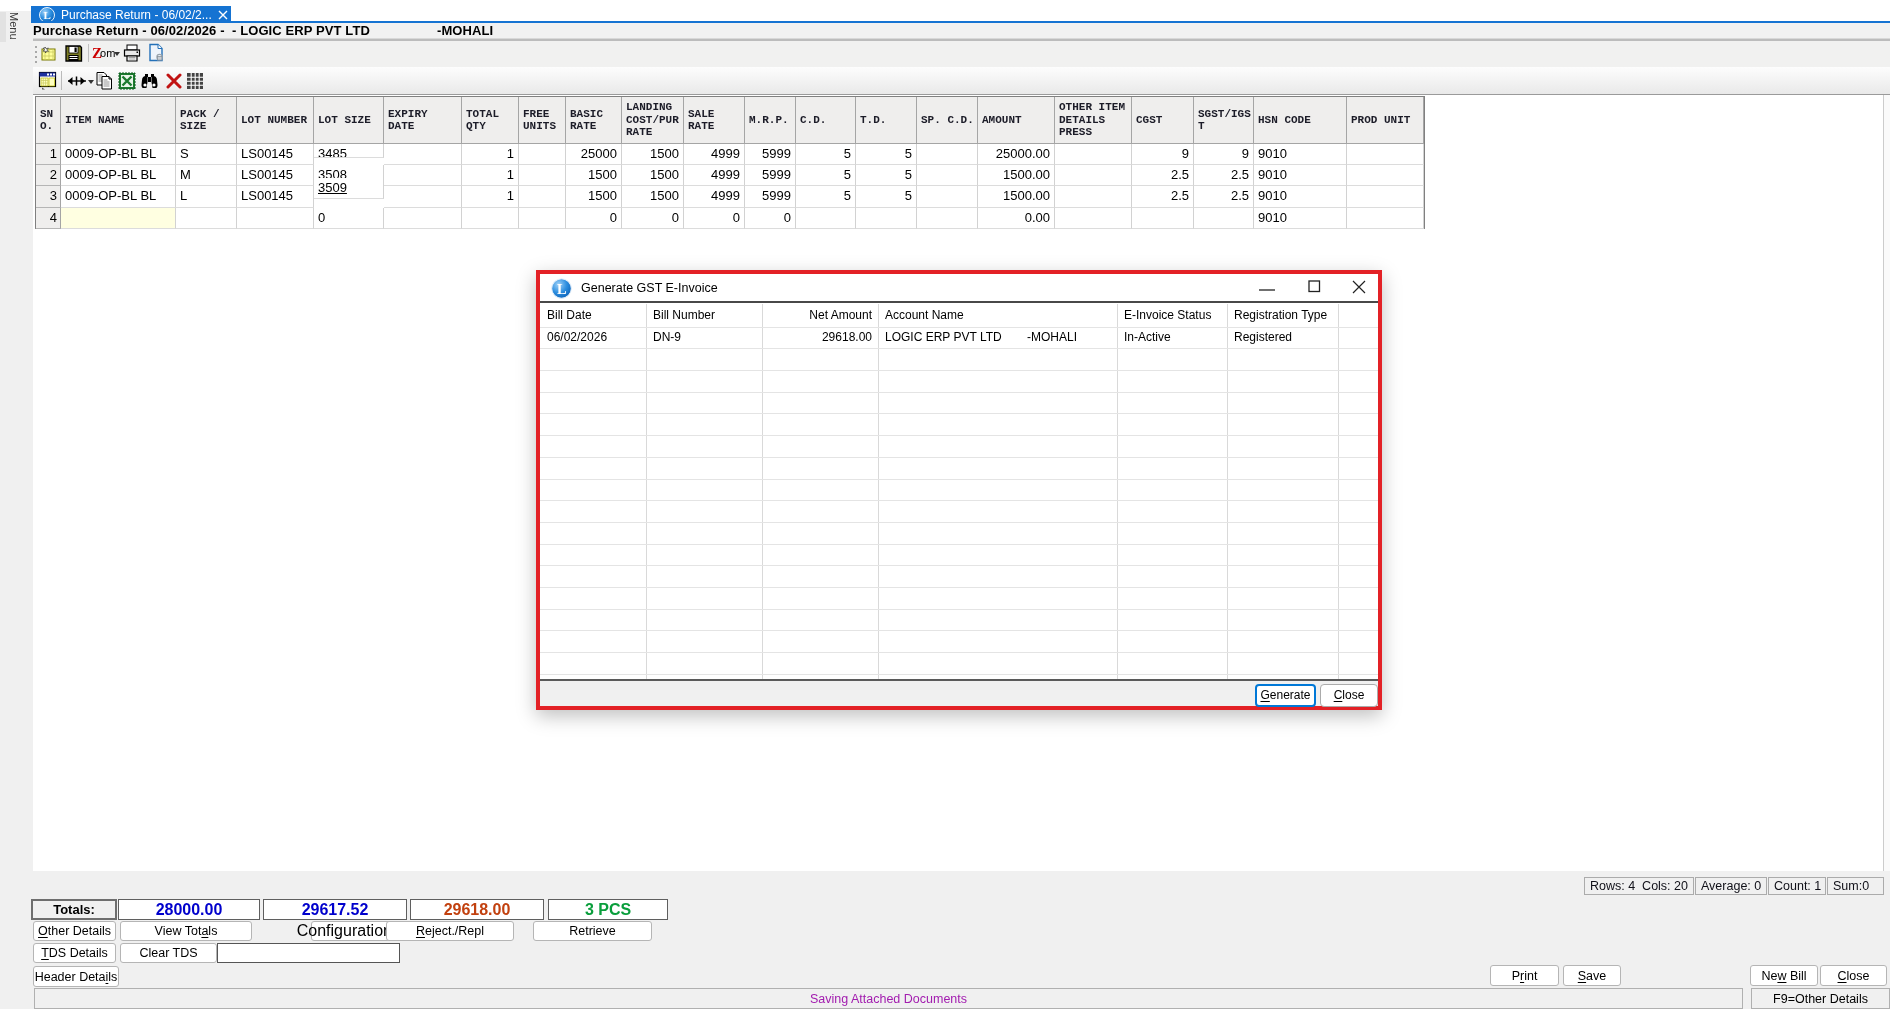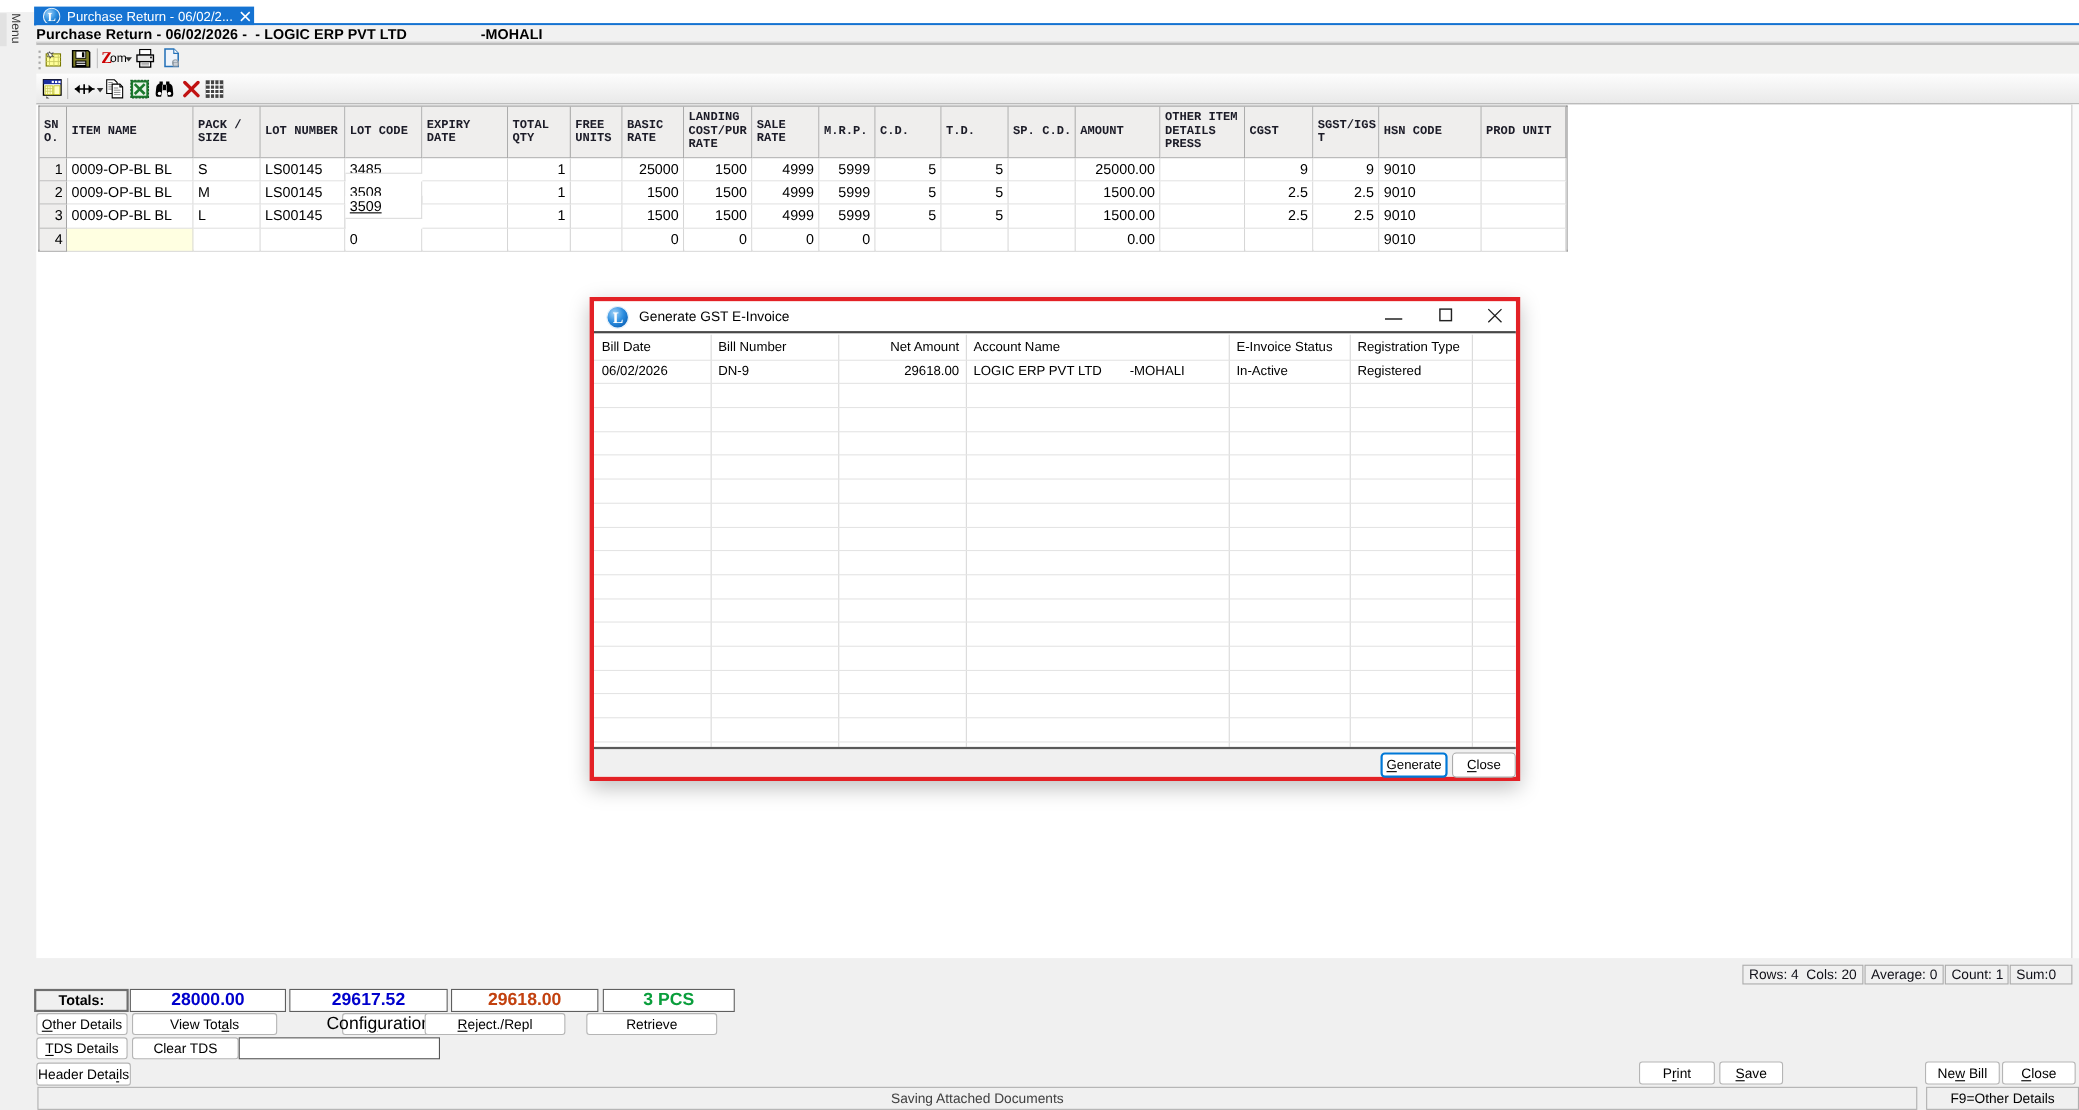--- a/index.html
+++ b/index.html
@@ -150,21 +150,21 @@
 <rect x="1" y="1" width="16" height="16" fill="#444"></rect>
 <path d="M1 5.2 h16 M1 9.2 h16 M1 13.2 h16 M5.2 1 v16 M9.2 1 v16 M13.2 1 v16" stroke="#fff" stroke-width="1.1"></path>
 </svg>
 <div class="abs content"></div>
 <div class="abs vscroll"></div>
 <div class="abs" style="left:35px;top:96px;width:1390px;height:133px;border:1px solid #808080;border-bottom:2px solid #8a8a8a;"></div>
 <div class="hdrcell" style="left:36px;top:97px;width:25px;height:47px">SN<br>O.</div>
 <div class="hdrcell" style="left:61px;top:97px;width:115px;height:47px">ITEM NAME</div>
 <div class="hdrcell" style="left:176px;top:97px;width:61px;height:47px">PACK /<br>SIZE</div>
 <div class="hdrcell" style="left:237px;top:97px;width:77px;height:47px">LOT NUMBER</div>
-<div class="hdrcell" style="left:314px;top:97px;width:70px;height:47px">LOT CODE</div>
+<div class="hdrcell" style="left:314px;top:97px;width:70px;height:47px">LOT SIZE</div>
 <div class="hdrcell" style="left:384px;top:97px;width:78px;height:47px">EXPIRY<br>DATE</div>
 <div class="hdrcell" style="left:462px;top:97px;width:57px;height:47px">TOTAL<br>QTY</div>
 <div class="hdrcell" style="left:519px;top:97px;width:47px;height:47px">FREE<br>UNITS</div>
 <div class="hdrcell" style="left:566px;top:97px;width:56px;height:47px">BASIC<br>RATE</div>
 <div class="hdrcell" style="left:622px;top:97px;width:62px;height:47px">LANDING<br>COST/PUR<br>RATE</div>
 <div class="hdrcell" style="left:684px;top:97px;width:61px;height:47px">SALE<br>RATE</div>
 <div class="hdrcell" style="left:745px;top:97px;width:51px;height:47px">M.R.P.</div>
 <div class="hdrcell" style="left:796px;top:97px;width:60px;height:47px">C.D.</div>
 <div class="hdrcell" style="left:856px;top:97px;width:61px;height:47px">T.D.</div>
 <div class="hdrcell" style="left:917px;top:97px;width:61px;height:47px">SP. C.D.</div>
@@ -297,21 +297,21 @@
   </div>
 <div class="btn" style="left:1563px;top:965px;width:58px;height:21px">
     <span><u>S</u>ave</span>
   </div>
 <div class="btn" style="left:1750px;top:965px;width:68px;height:21px">
     <span>Ne<u>w</u> Bill</span>
   </div>
 <div class="btn" style="left:1820px;top:965px;width:67px;height:21px">
     <span><u>C</u>lose</span>
   </div>
-<div class="abs" style="left:34px;top:988px;width:1709px;height:21px;background:#f0f0f0;border:1px solid #b0b0b0;font-size:12.5px;color:#404040;text-align:center;padding-top:3px">Saving Attached Documents</div>
+<div class="abs" style="left:34px;top:988px;width:1709px;height:21px;background:#f0f0f0;border:1px solid #b0b0b0;font-size:12.5px;color:#a21caf;text-align:center;padding-top:3px">Saving Attached Documents</div>
 <div class="abs" style="left:1751px;top:988px;width:139px;height:21px;background:#f0f0f0;border:1px solid #b0b0b0;font-size:12.5px;color:#000;text-align:center;padding-top:3px">F9=Other Details</div>
 <div class="abs" style="left:536px;top:270px;width:846px;height:440px;background:#fff;border:4px solid #e32126;box-shadow:0 6px 18px rgba(0,0,0,0.25)">
 <div style="position:absolute;left:0;top:0;width:838px;height:29px;background:#fff;border-bottom:2px solid #484848">
       <svg width="21" height="21" viewBox="0 0 16 16" style="position:absolute;left:11px;top:4px">
         <circle cx="8" cy="8" r="7.5" fill="url(#lg)" stroke="#e8f2fb" stroke-width="0.8"></circle>
         <text x="8.2" y="12" font-size="11" font-weight="bold" fill="#fff" text-anchor="middle" font-family="Liberation Serif">L</text>
       </svg>
       <span style="position:absolute;left:41px;top:7px;font-size:12.5px;color:#000">Generate GST E-Invoice</span>
       <svg width="16" height="12" viewBox="0 0 16 12" style="position:absolute;left:719px;top:10px">
         <path d="M0 6 h16" stroke="#222" stroke-width="1.3"></path>

